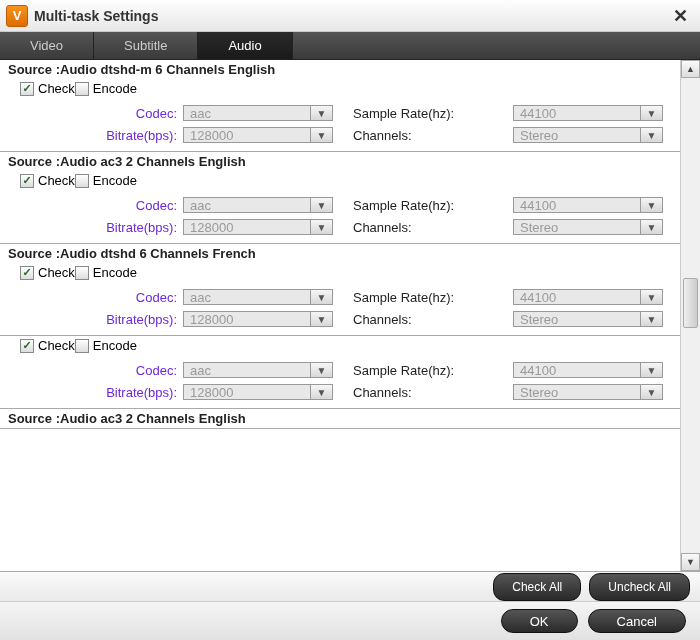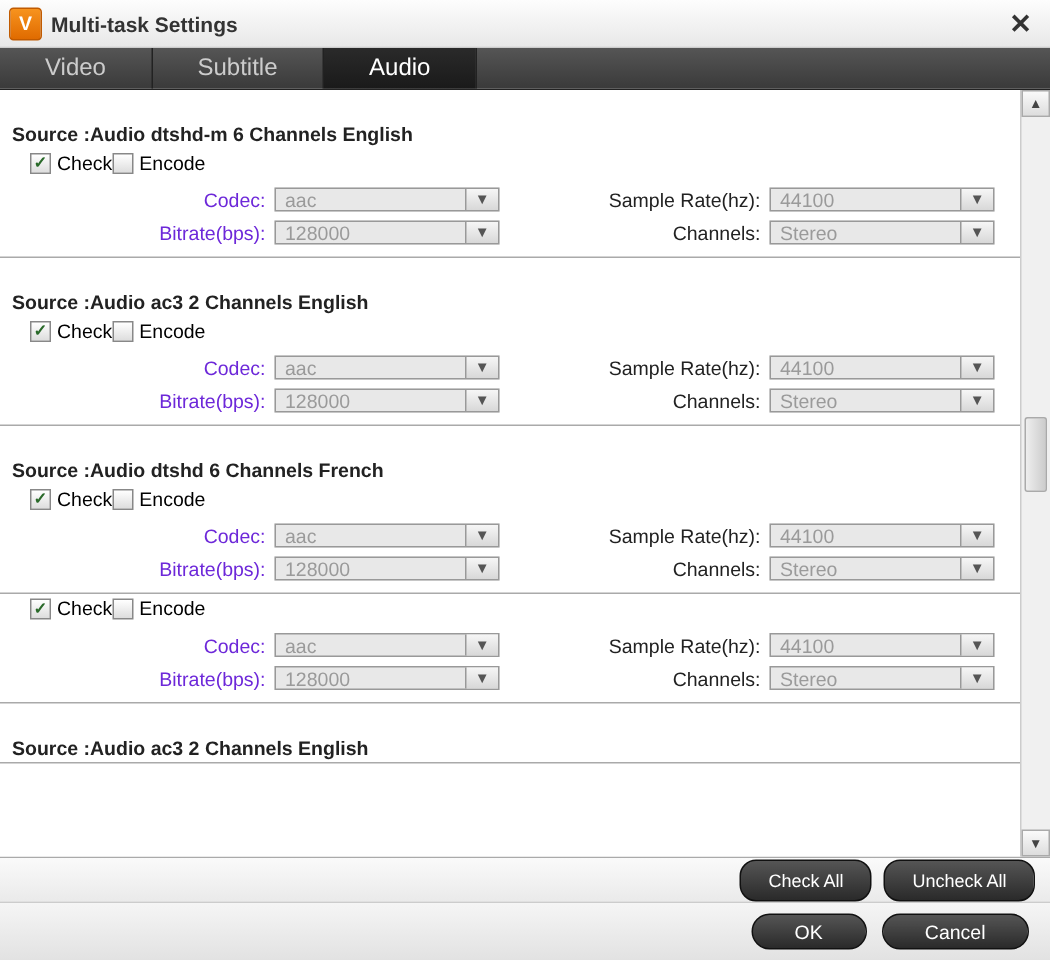--- a/index.html
+++ b/index.html
@@ -27,21 +27,21 @@
 
   .tabs {
     height: 28px;
     background: linear-gradient(#555, #3a3a3a);
     display: flex;
     border-bottom: 1px solid #222;
   }
   .tab {
     padding: 0 30px;
     line-height: 28px;
-    font-size: 16px;
+    font-size: 13px;
     color: #ccc;
     cursor: pointer;
     border-right: 1px solid #222;
   }
   .tab.active {
     background: linear-gradient(#2a2a2a, #1a1a1a);
     color: #fff;
   }
 
   .content-wrap {
@@ -81,21 +81,21 @@
     border-radius: 2px;
   }
 
   .source-block {
     border-bottom: 1px solid #aaa;
   }
   .source-header {
     font-size: 13px;
     font-weight: bold;
     color: #222;
-    padding: 22px 8px 2px 8px;
+    padding: 2px 8px 2px 8px;
   }
   .check-row {
     display: flex;
     align-items: center;
     gap: 0;
     padding: 2px 8px 6px 20px;
     font-size: 13px;
   }
   .chk {
     display: flex; align-items: center; gap: 4px;
@@ -117,21 +117,21 @@
     font-size: 13px;
   }
   .label-left {
     width: 175px;
     text-align: right;
     padding-right: 6px;
     color: #6d28d9;
   }
   .label-right {
     width: 160px;
-    text-align: right;
+    text-align: left;
     padding-right: 6px;
     color: #222;
   }
   .combo {
     position: relative;
     width: 150px;
     height: 16px;
     border: 1px solid #999;
     background: linear-gradient(#f2f2f2, #e0e0e0);
     display: flex;

